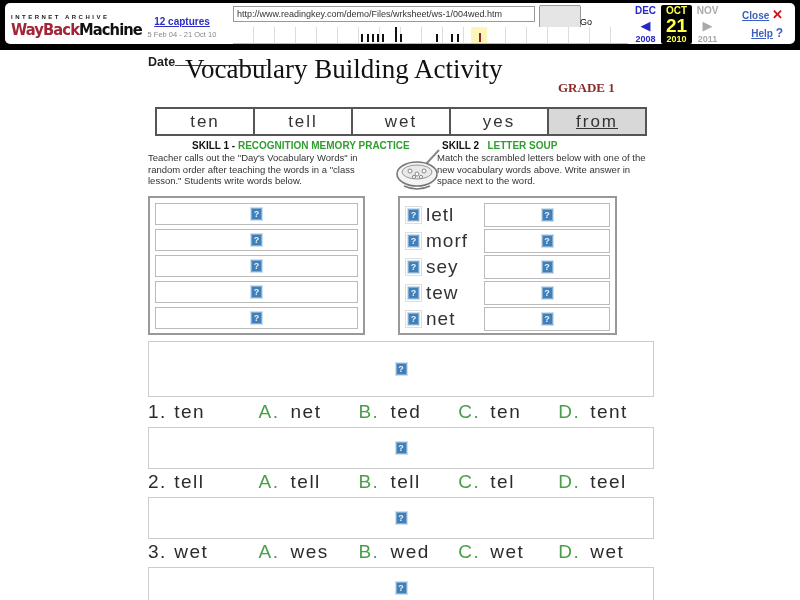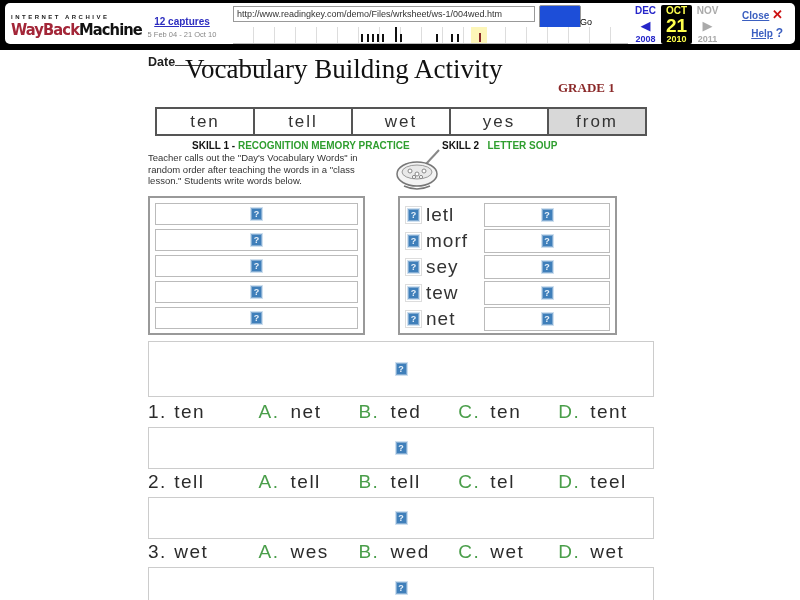--- a/index.html
+++ b/index.html
@@ -10,21 +10,21 @@
   .toolbar { position:absolute; left:0; top:0; width:800px; height:50px; background:#000; }
   .wb-inner { position:absolute; left:5px; right:5px; top:3px; bottom:6px; background:#fff; border-radius:5px; }
   .wb-logo { position:absolute; left:6px; top:11px; width:118px; }
   .wb-logo-top { font-size:6px; letter-spacing:2.5px; color:#222; font-weight:bold; white-space:nowrap; }
   .wb-logo-main { font-family:"DejaVu Sans", sans-serif; font-weight:bold; font-size:16px; letter-spacing:-1px; transform:scaleX(.92); transform-origin:left; white-space:nowrap; }
   .wb-red { color:#a32638; } .wb-blk { color:#111; }
   .wb-captures { position:absolute; left:128px; top:8px; width:98px; text-align:center; }
   .wb-captures a { font-size:10px; font-weight:bold; color:#2d2dc0; text-decoration:underline; cursor:pointer; }
   .wb-range { font-size:7.5px; color:#888; margin-top:1px; }
   .wb-url { position:absolute; left:228px; top:3px; width:302px; height:16px; font-size:9px; color:#333; border:1px solid #999; padding:0 3px; }
-  .wb-go { position:absolute; left:534px; top:2px; width:26px; height:33px; font-size:9px; background:#1d4ed8; border:1px solid #999; border-radius:2px; cursor:pointer;padding-left:40px; }
+  .wb-go { position:absolute; left:534px; top:2px; width:26px; height:33px; font-size:9px; background:#e5e5e5; border:1px solid #999; border-radius:2px; cursor:pointer;padding-left:40px; }
   .timeline { position:absolute; left:228px; top:24px; width:395px; height:17px; background:
       repeating-linear-gradient(to right, #fff 0 20px, #ddd 20px 21px); border-bottom:1px solid #bbb; }
   .tl-highlight { position:absolute; top:0; bottom:0; background:#fdf6b8; }
   .tick { position:absolute; bottom:1px; width:2px; height:8px; background:#111; }
   .tick.tall { height:15px; }
   .tick.current { background:#8b2a2a; height:9px; }
   .wb-nav { position:absolute; left:625px; top:2px; display:flex; text-align:center; }
   .nav-col { width:31px; display:flex; flex-direction:column; justify-content:space-between; height:39px; }
   .nav-col.cur { background:#000; border-radius:2px; }
   .nav-month { font-size:10px; font-weight:bold; }
@@ -42,21 +42,21 @@
   .sheet { position:absolute; left:0; top:50px; width:800px; height:550px; background:#fff; color:#2b2b2b; }
   .lesson-row { position:absolute; left:148px; top:4px; width:507px; display:flex; justify-content:space-between; font-size:12.5px; font-weight:bold; color:#222; }
   .green { color:#2f9e2f; }
   .uline { display:inline-block; border-bottom:1px solid #444; height:12px; }
   .nline { width:163px; } .dline { width:92px; }
   .title { position:absolute; left:185px; top:4px; font-family:"Liberation Serif", serif; font-size:27px; color:#111; }
   .grade { position:absolute; left:558px; top:30px; font-family:"Liberation Serif", serif; font-size:13px; font-weight:bold; color:#8b2a2a; }
   .vocab-table { position:absolute; left:155px; top:57px; width:492px; height:29px; display:flex; border:2px solid #555; }
   .vcell { flex:1; border-right:2px solid #555; display:flex; align-items:center; justify-content:center;
            font-size:17px; letter-spacing:2px; color:#333; background:#fff; }
-  .vcell:last-child { border-right:none; }
+  .vcell:last-child { border-right:none;text-decoration:underline; }
   .vcell.hl { background:#d8d8d8; }
 
   .s-head { position:absolute; top:90px; font-size:10px; font-weight:bold; color:#111; white-space:nowrap;padding-left:44px; }
   .s1-head { left:148px; } .s2-head { left:398px; }
   .s-text { position:absolute; font-size:9.5px; line-height:11.5px; color:#333; }
   .s1-text { left:148px; top:102px; width:230px; }
   .s2-text { left:437px; top:102px; width:218px; }
   .soup { position:absolute; left:396px; top:98px; }
 
   .skill-box { position:absolute; top:146px; height:139px; border:2px solid #999; background:#fff; padding:5px; }
@@ -182,20 +182,21 @@
       <ellipse cx="21" cy="26" rx="20" ry="12" fill="#f4f4f4" stroke="#777" stroke-width="1.5"></ellipse>
       <ellipse cx="21" cy="24" rx="15" ry="7" fill="#e9e9e9" stroke="#999" stroke-width="1"></ellipse>
       <circle cx="14" cy="23" r="2" fill="#fff" stroke="#888"></circle>
       <circle cx="21" cy="26" r="2" fill="#fff" stroke="#888"></circle>
       <circle cx="28" cy="23" r="2" fill="#fff" stroke="#888"></circle>
       <circle cx="18" cy="29" r="1.6" fill="#fff" stroke="#888"></circle>
       <circle cx="25" cy="29" r="1.6" fill="#fff" stroke="#888"></circle>
       <path d="M8 38 Q21 44 34 38" fill="none" stroke="#777" stroke-width="1.5"></path>
     </svg>
   </div>
+  <p class="s-text s2-text">Match the scrambled letters below with one of the new vocabulary words above. Write answer in space next to the word.</p>
 
   <div class="skill-box s1-box">
       <div class="s1row">
         <span class="bimg">?</span>
       </div>
       <div class="s1row">
         <span class="bimg">?</span>
       </div>
       <div class="s1row">
         <span class="bimg">?</span>

